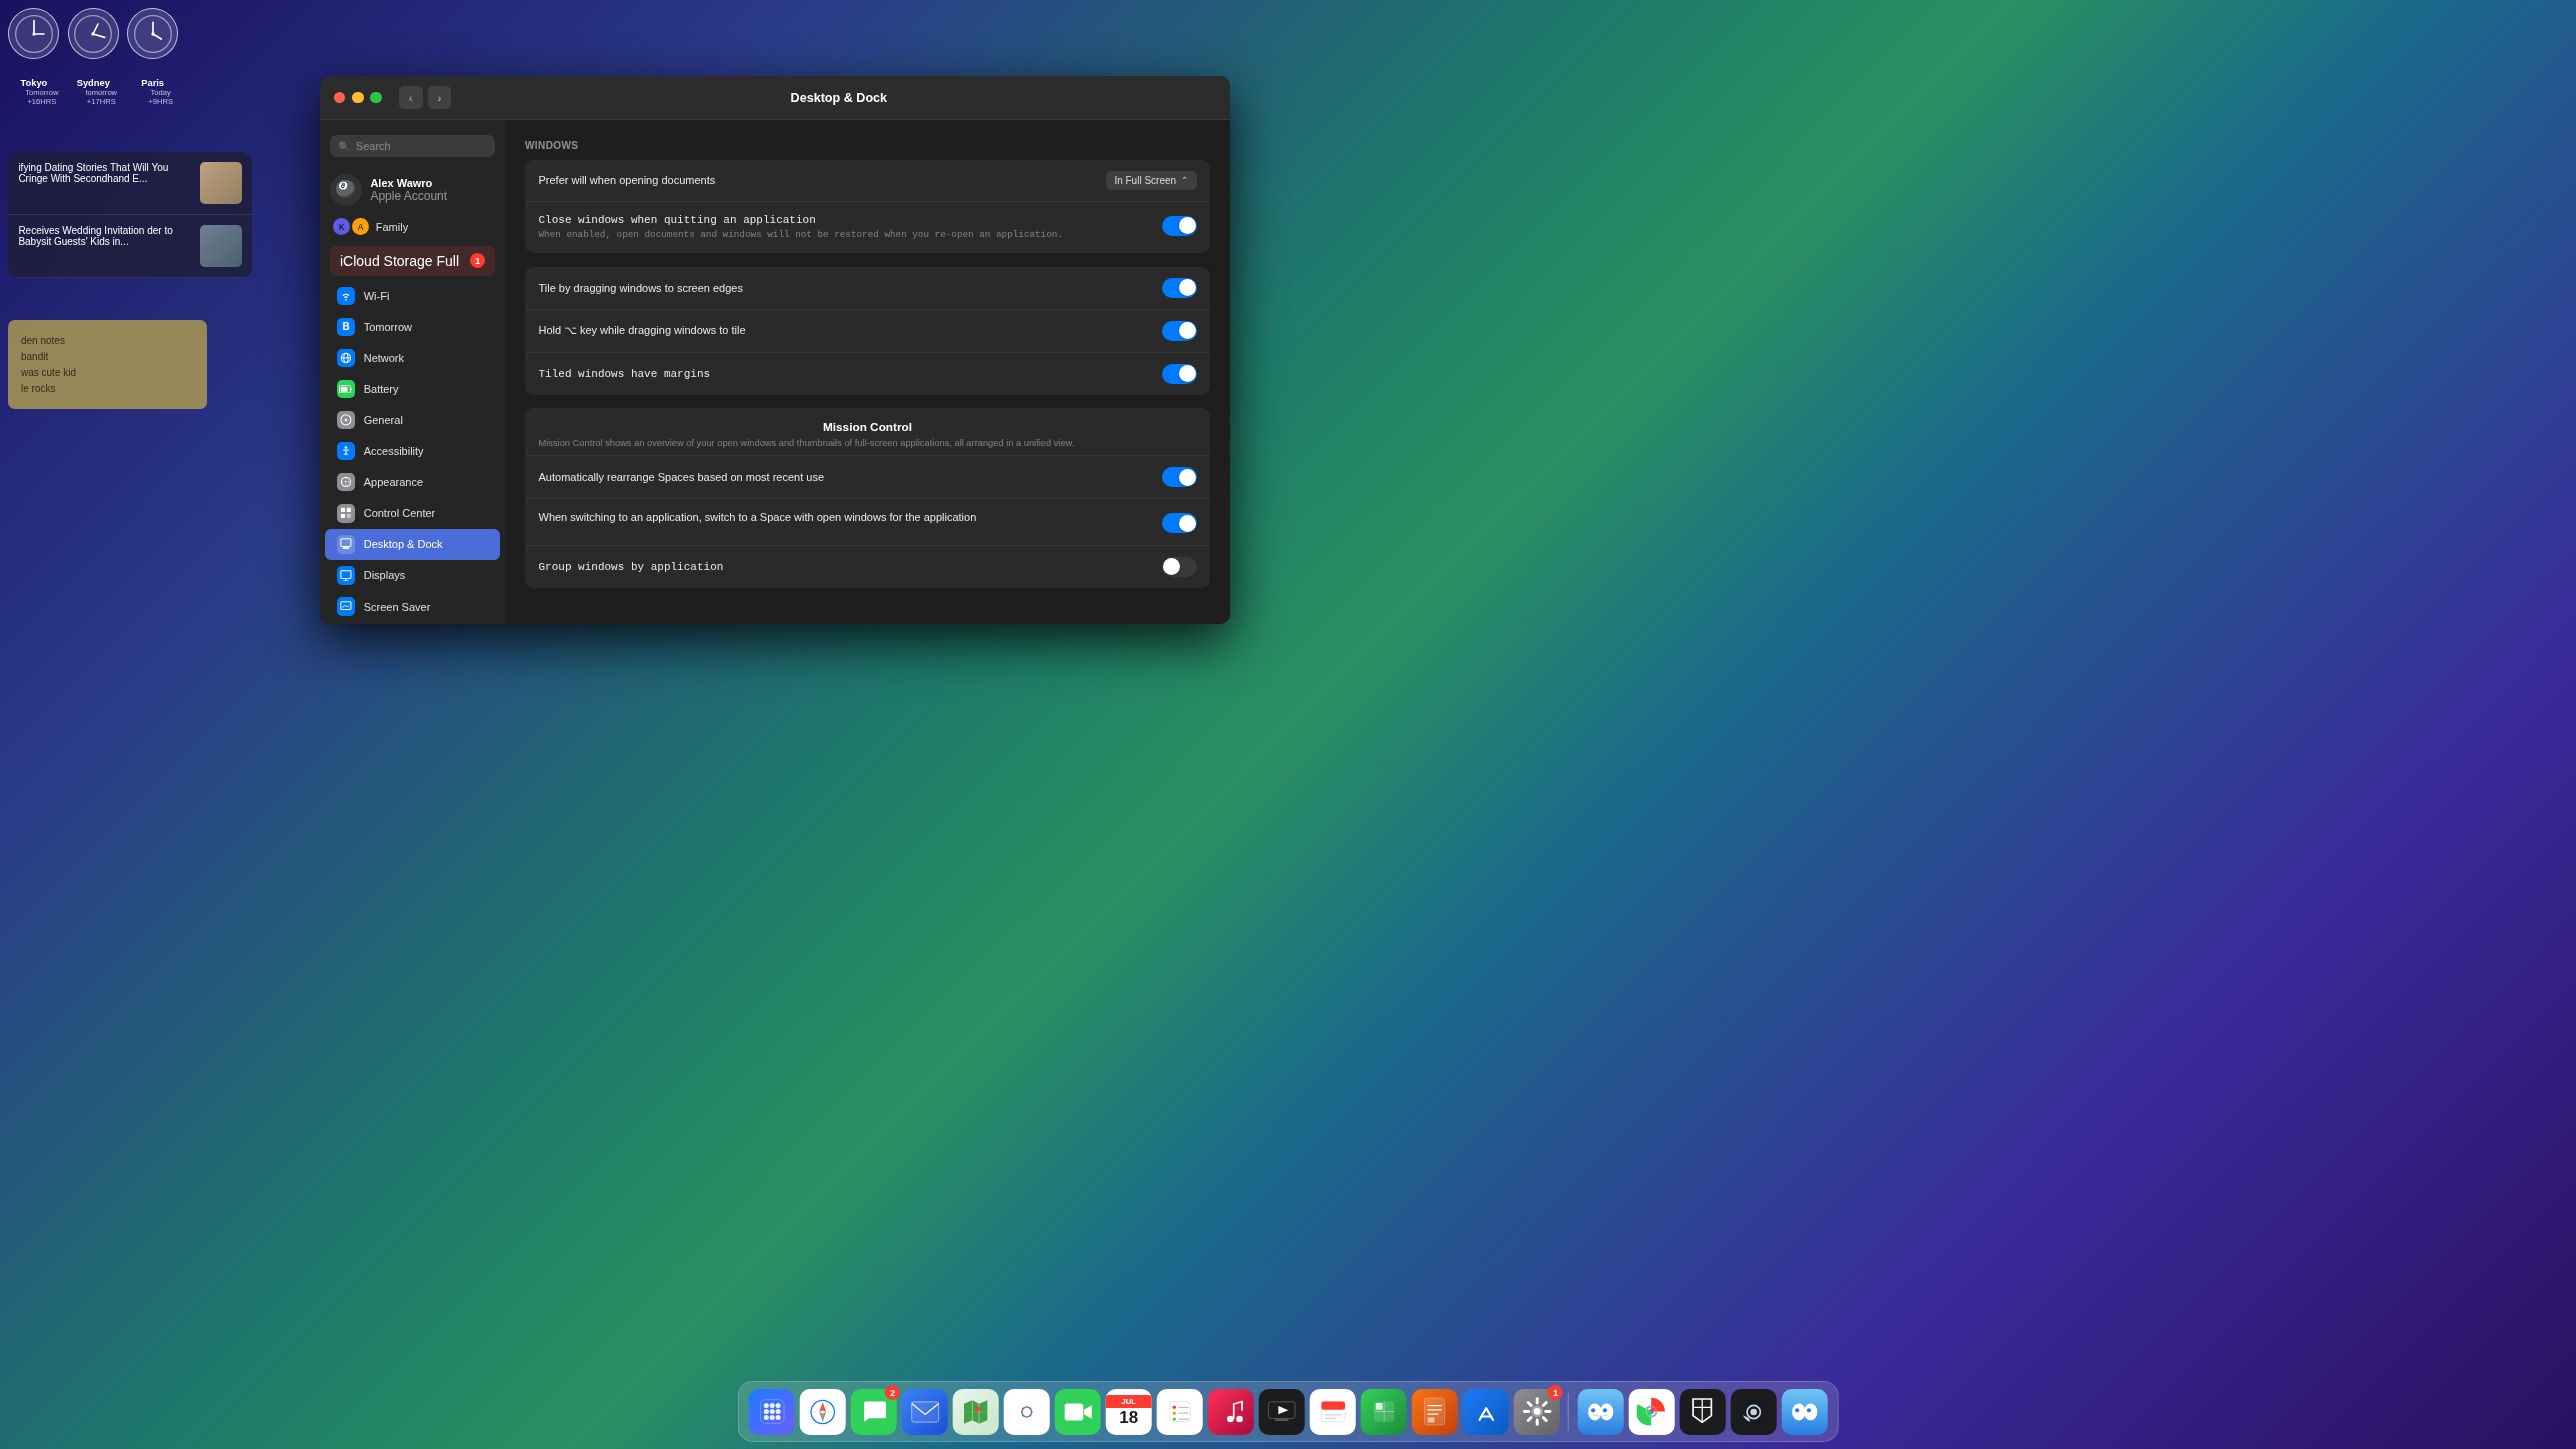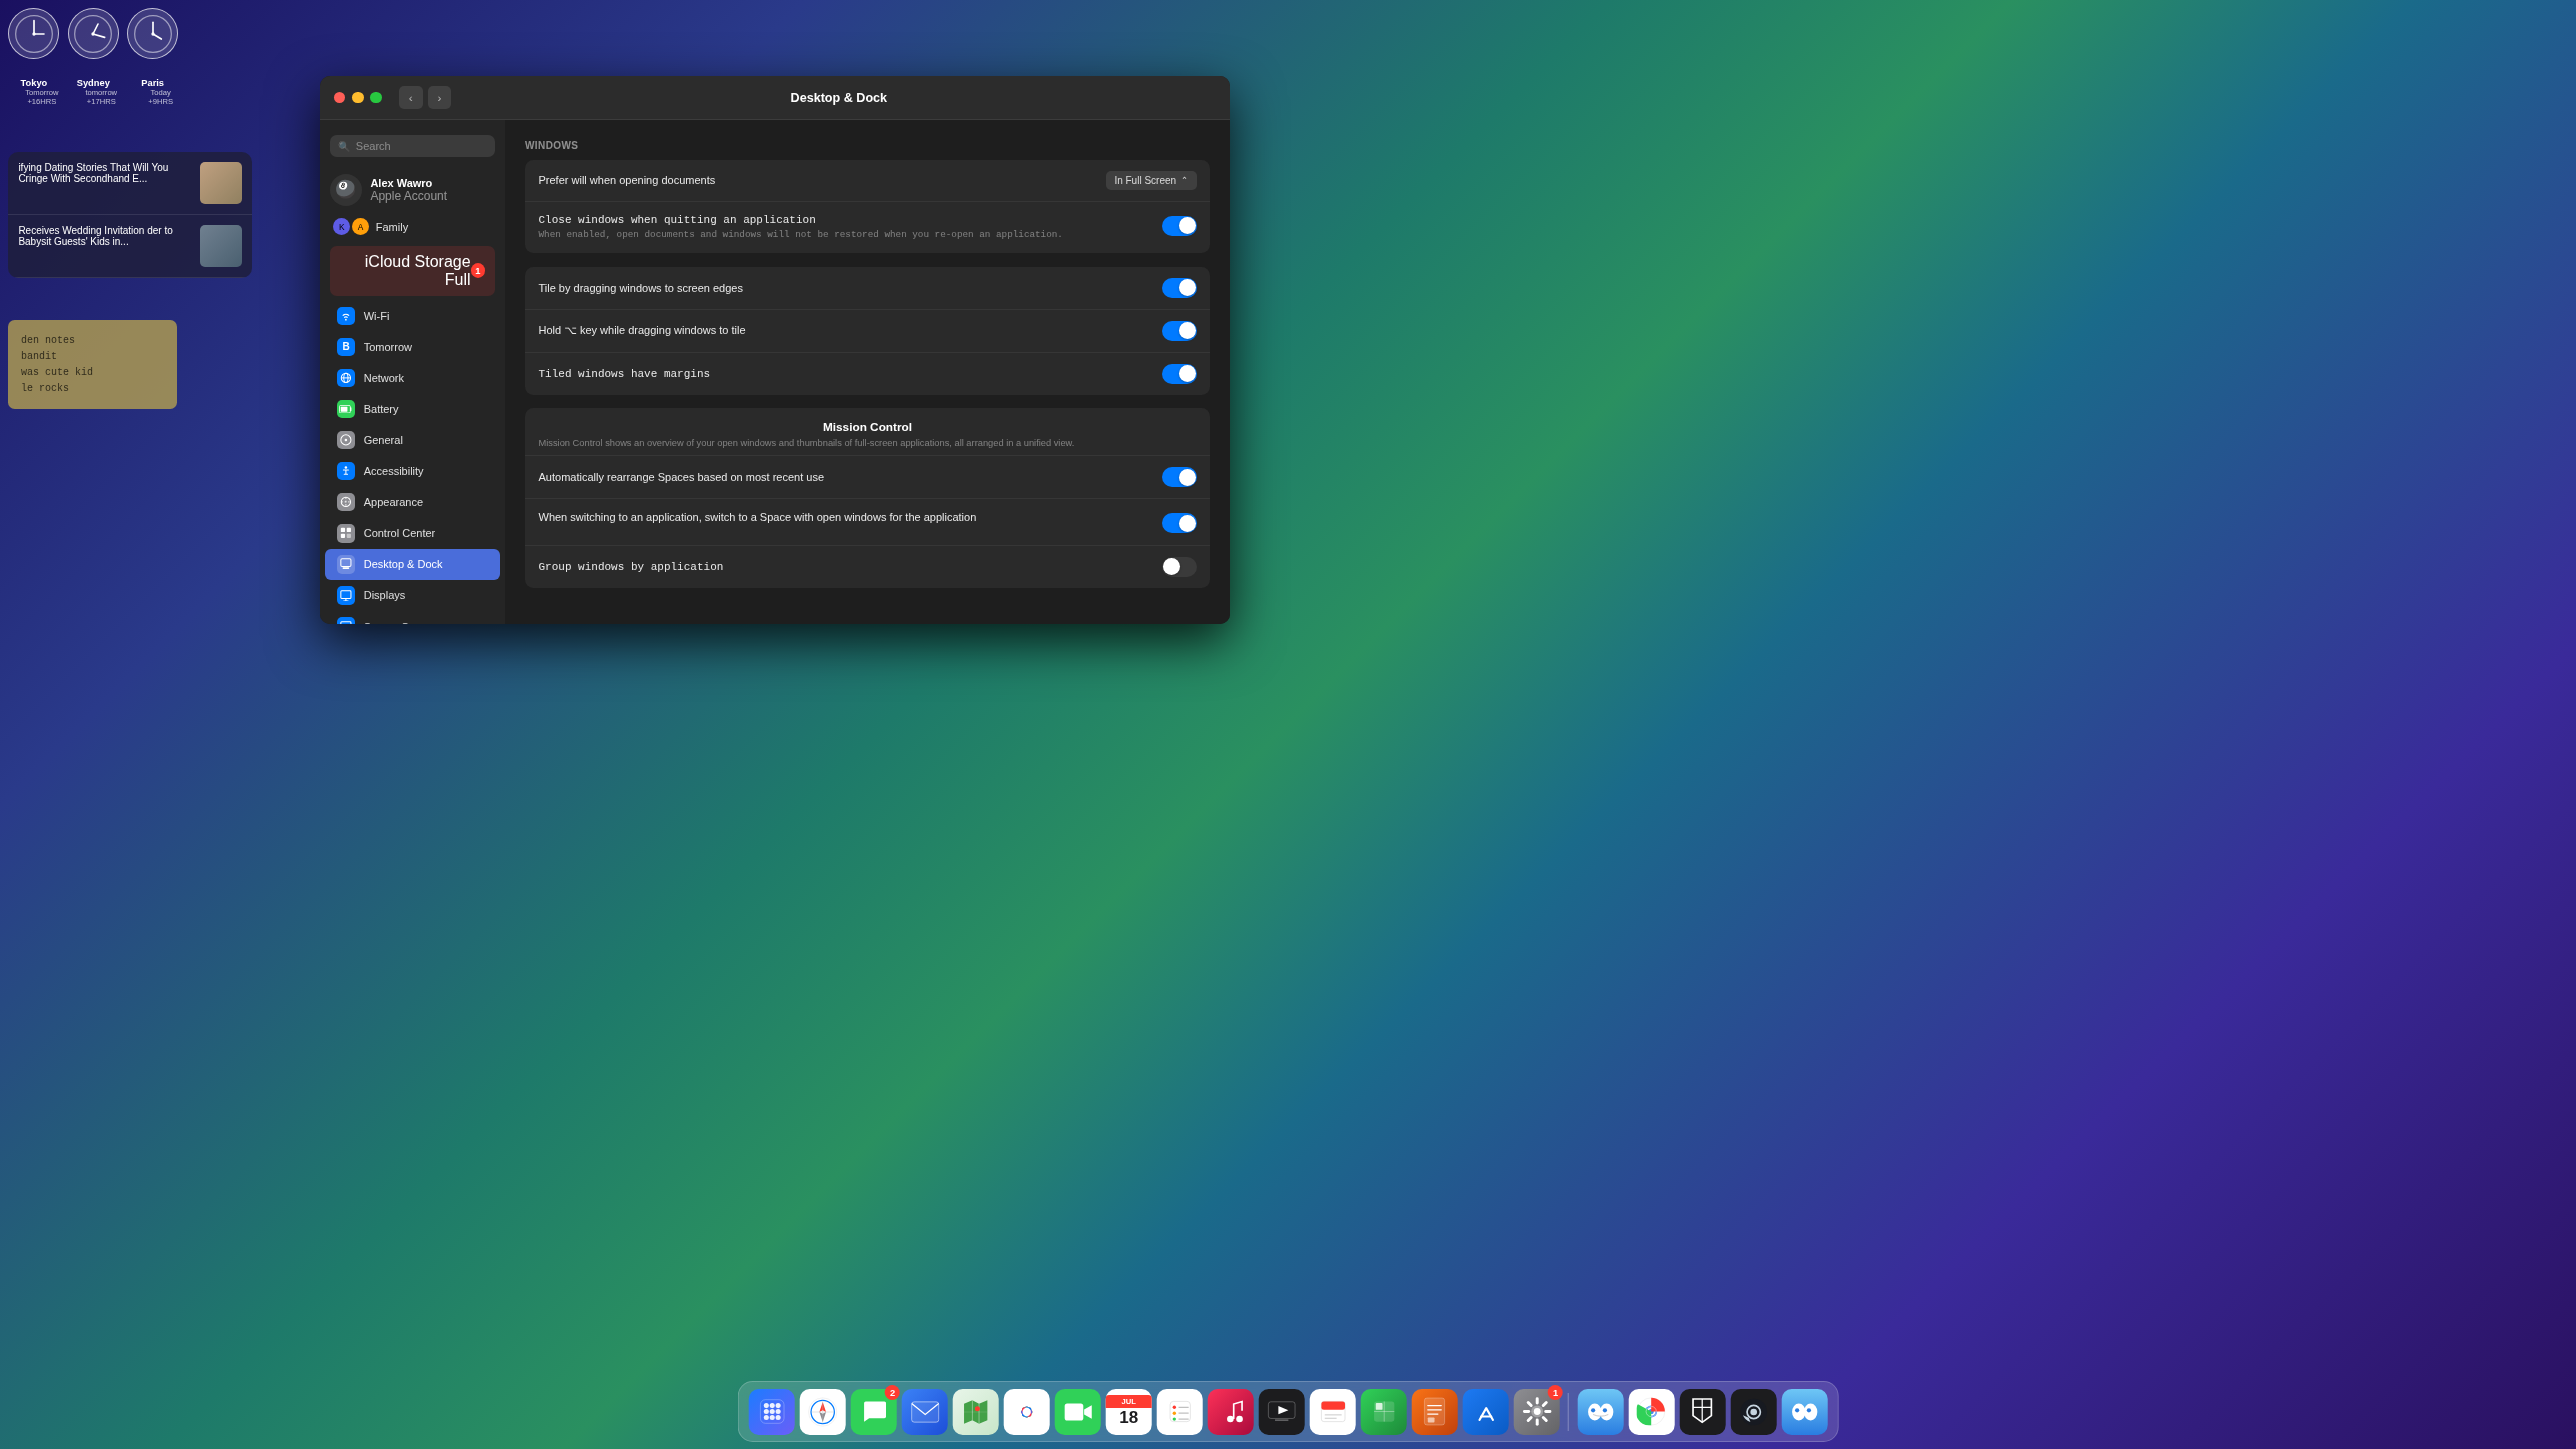--- a/index.html
+++ b/index.html
@@ -82,26 +82,25 @@
       border-radius: 5px;
       background: rgba(100,100,150,0.5);
       flex-shrink: 0;
     }
 
     
     .notes-widget {
       position: absolute;
       top: 320px;
       left: 8.4px;
-      width: 169px;
+      width: 199px;
       background: rgba(180,160,80,0.8);
       border-radius: 6.7px;
       padding: 12.6px;
       z-index: 50;
-      font-family: Liberation Mono, monospace;
     }
     .notes-widget div { color: rgba(0,0,0,0.7); font-size: 10px; line-height: 1.6; }
 
     
     .syspref-window {
       position: absolute;
       top: 76px;
       left: 320px;
       width: 910px;
       height: 548px;
@@ -254,21 +253,21 @@
       margin: 5px 10px;
       background: rgba(255,60,60,0.15);
       border-radius: 6.7px;
       padding: 6.7px 10px;
       display: flex;
       align-items: center;
       justify-content: space-between;
       cursor: pointer;
     }
 
-    .icloud-text { color: white; font-size: 16px; text-align: right; }
+    .icloud-text { color: white; font-size: 14px; }
     .icloud-badge {
       background: #ff3b30;
       color: white;
       border-radius: 50%;
       width: 15px;
       height: 15px;
       display: flex;
       align-items: center;
       justify-content: center;
       font-size: 9.3px;

